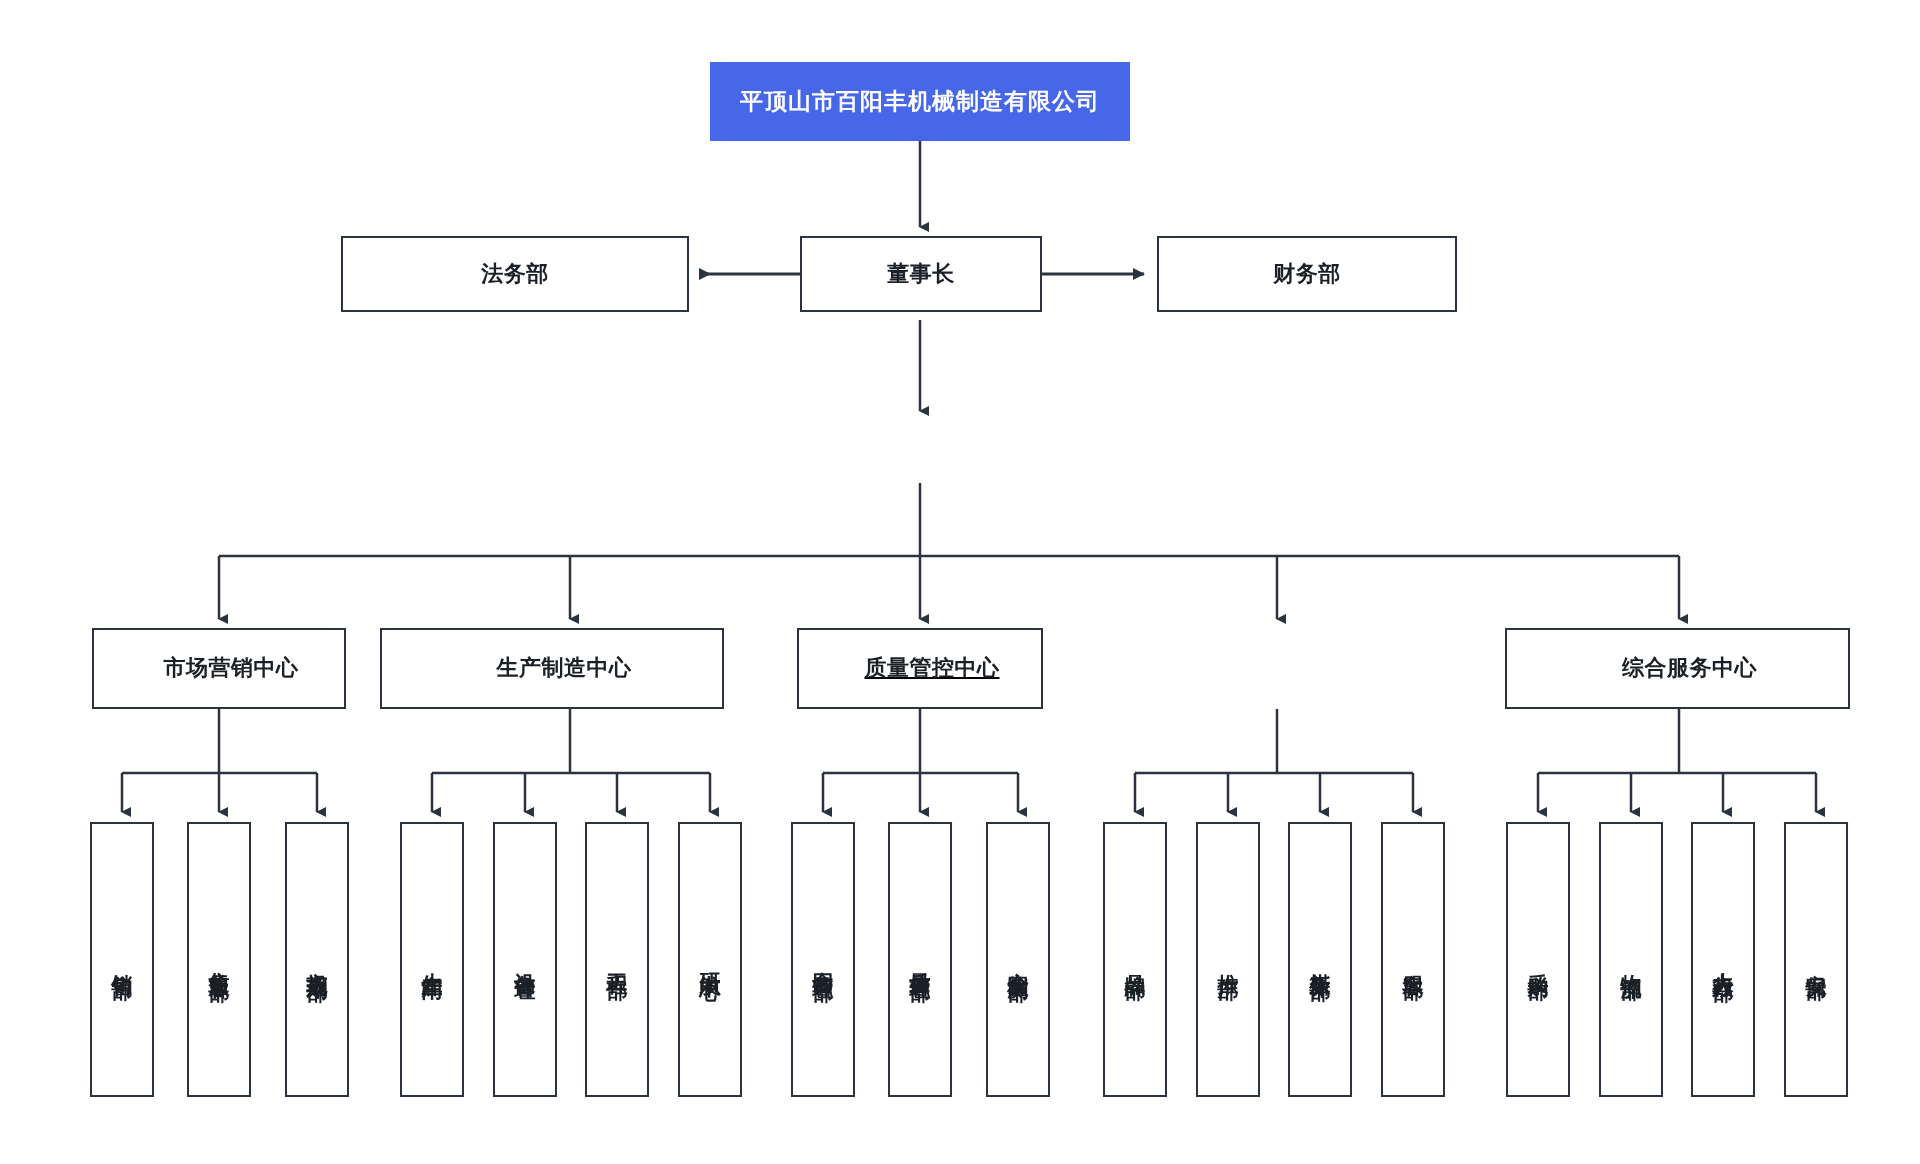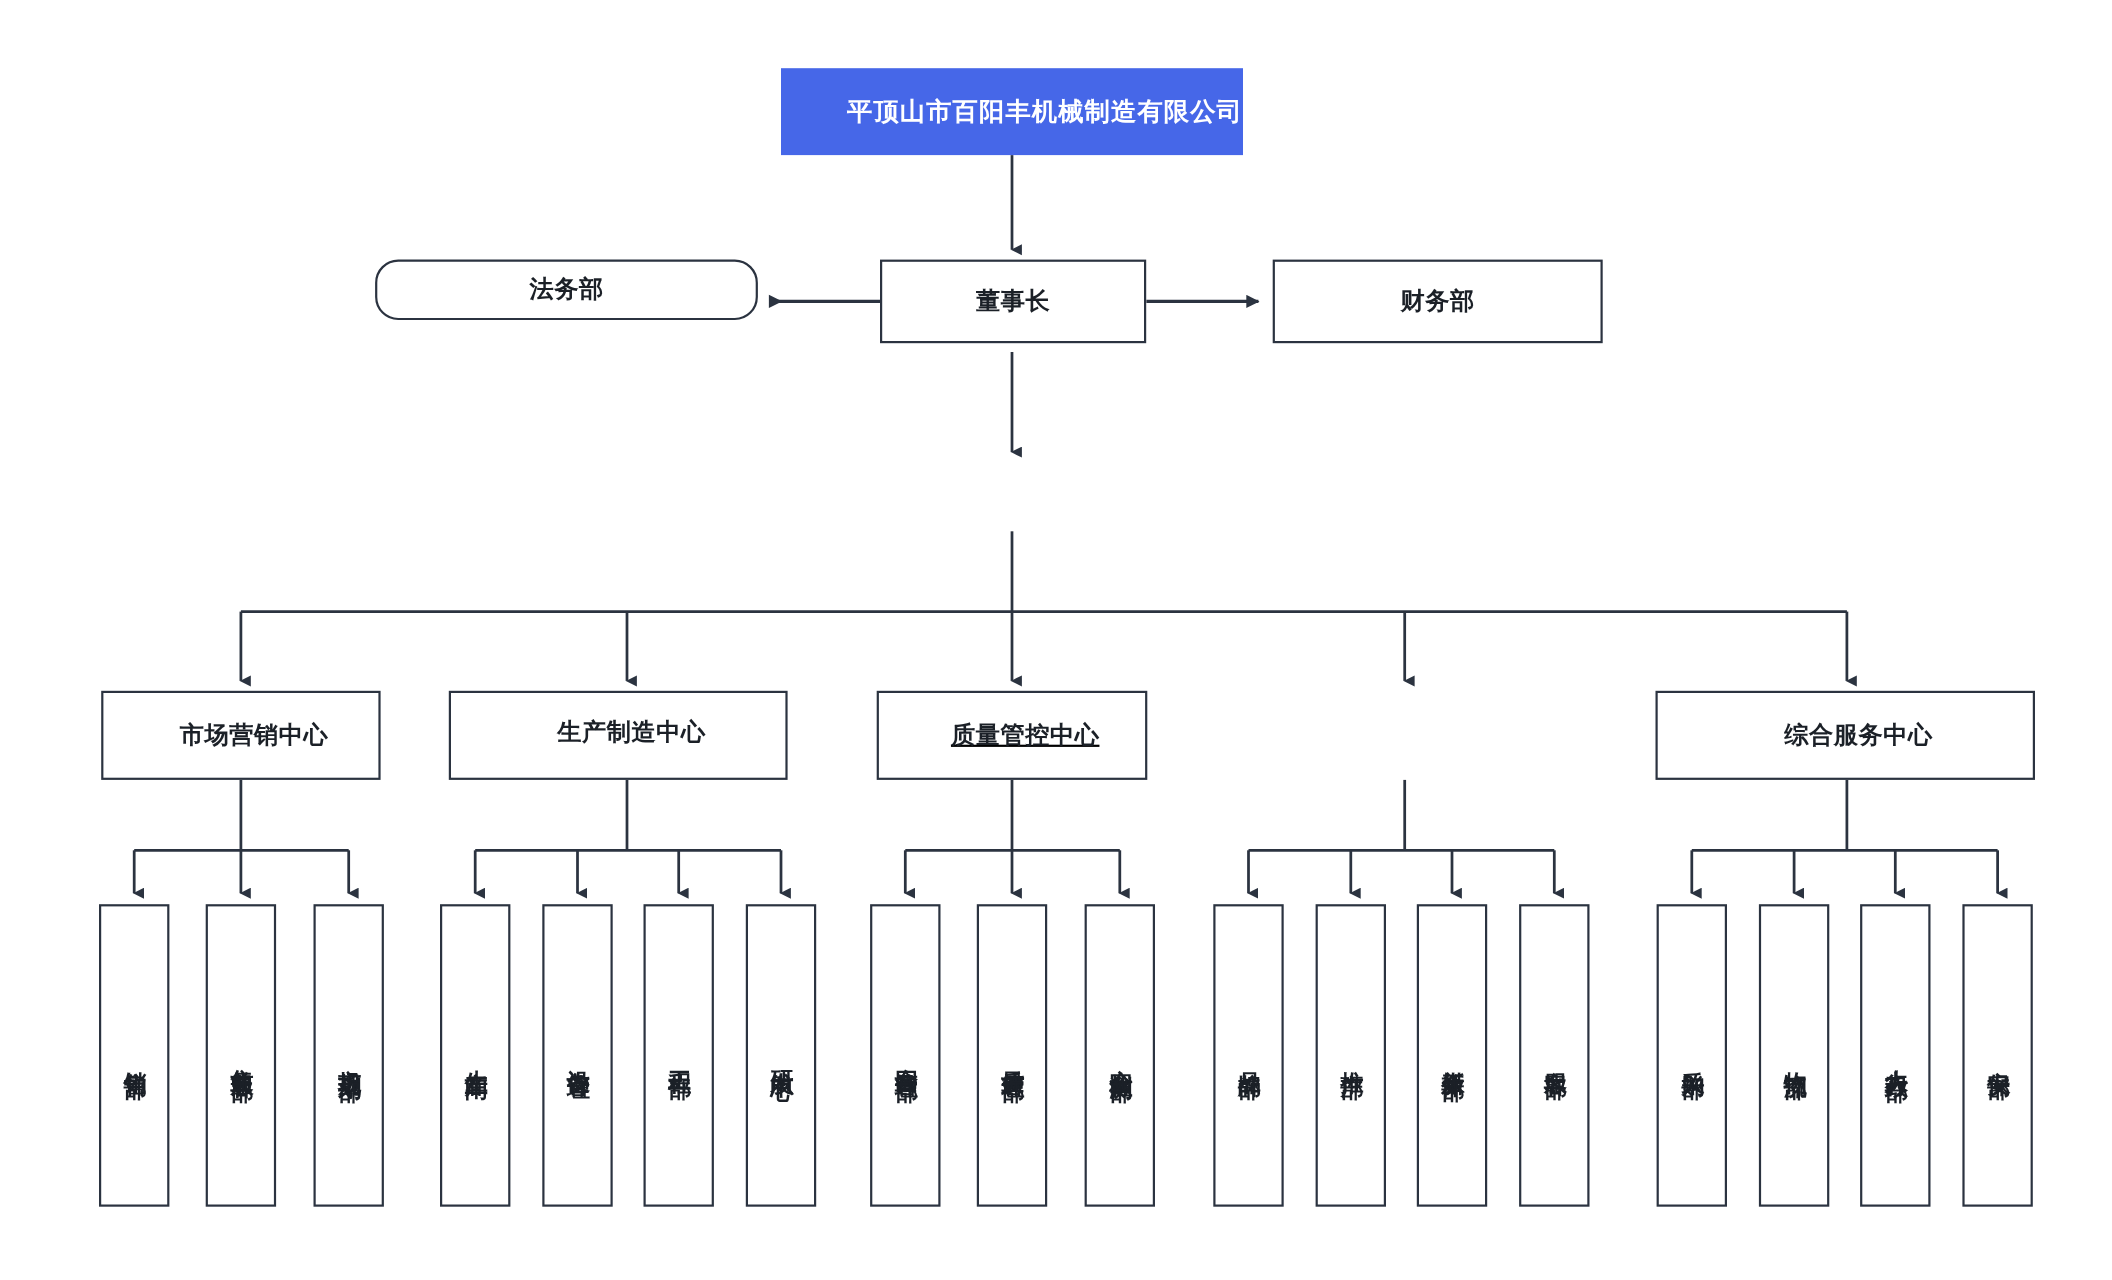--- a/index.html
+++ b/index.html
@@ -39,21 +39,20 @@
   }
   .node-label {
     font-weight: bold;
     color: #1b2027;
     line-height: 1.28;
     letter-spacing: 0.5px;
   }
   .node.root {
     background: #4667e8;
     border: none;
-    justify-content: flex-end;
   }
   .node.root .node-label {
     color: #ffffff;
     font-size: 23px;
     letter-spacing: 1px;
   }
   .node.exec .node-label { font-size: 22px; }
   .node.center .node-label { font-size: 22px; margin-left: 24px; }
   .node.leaf {
     align-items: center;
@@ -134,38 +133,38 @@
     <line x1="1538" y1="773" x2="1538" y2="812" stroke="#2b3340" stroke-width="2.5" marker-end="url(#arrowDown)"></line>
     <line x1="1631" y1="773" x2="1631" y2="812" stroke="#2b3340" stroke-width="2.5" marker-end="url(#arrowDown)"></line>
     <line x1="1723" y1="773" x2="1723" y2="812" stroke="#2b3340" stroke-width="2.5" marker-end="url(#arrowDown)"></line>
     <line x1="1816" y1="773" x2="1816" y2="812" stroke="#2b3340" stroke-width="2.5" marker-end="url(#arrowDown)"></line>
   </svg>
 
   <div class="node root" style="left:710px; top:62px; width:420px; height:79px;">
     <span class="node-label">平顶山市百阳丰机械制造有限公司</span>
   </div>
 
-  <div class="node exec" style="left:341px; top:236px; width:348px; height:55px;border-radius:21px;">
+  <div class="node exec" style="left:341px; top:236px; width:348px; height:76px;">
     <span class="node-label">法务部</span>
   </div>
 
   <div class="node exec" style="left:800px; top:236px; width:242px; height:76px;">
     <span class="node-label">董事长</span>
   </div>
 
   <div class="node exec" style="left:1157px; top:236px; width:300px; height:76px;">
     <span class="node-label">财务部</span>
   </div>
 
 
   <div class="node center" style="left:92px; top:628px; width:254px; height:81px;">
     <span class="node-label">市场营销中心</span>
   </div>
 
-  <div class="node center" style="left:408px; top:628px; width:308px; height:81px;font-family:Liberation Mono, monospace;">
+  <div class="node center" style="left:380px; top:628px; width:344px; height:81px;">
     <span class="node-label">生产制造中心</span>
   </div>
 
   <div class="node center" style="left:797px; top:628px; width:246px; height:81px;text-decoration:underline;">
     <span class="node-label">质量管控中心</span>
   </div>
 
 
   <div class="node center" style="left:1505px; top:628px; width:345px; height:81px;">
     <span class="node-label">综合服务中心</span>

